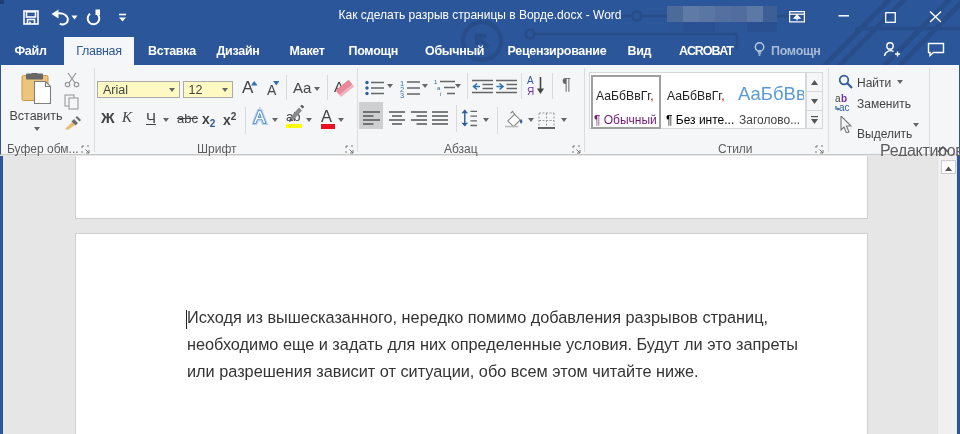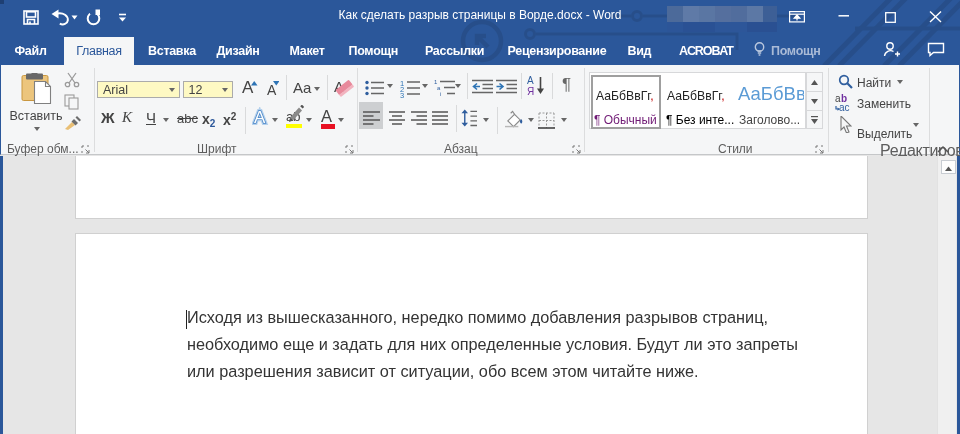--- a/index.html
+++ b/index.html
@@ -104,21 +104,21 @@
     </svg>
 
     <div id="activetab">
         <span>Главная</span>
       </div>
     <div class="tab" style="left:14.5px">Файл</div>
     <div class="tab" style="left:148px">Вставка</div>
     <div class="tab" style="left:216.5px">Дизайн</div>
     <div class="tab" style="left:289.5px">Макет</div>
     <div class="tab" style="left:348.5px">Помощн</div>
-    <div class="tab" style="left:425px">Рассылки</div>
+    <div class="tab" style="left:425px">Обычный</div>
     <div class="tab" style="left:507.5px">Рецензирование</div>
     <div class="tab" style="left:627.5px">Вид</div>
     <div class="tab" style="left:679px;letter-spacing:-1.1px">ACROBAT</div>
     <div class="tab" style="left:771px;color:#a9bad6">Помощн</div>
 
     <svg class="abs" style="left:753px;top:41px" width="13" height="17" viewBox="0 0 13 17">
       <circle cx="6.5" cy="6" r="4.2" fill="none" stroke="#b9c7de" stroke-width="1.4"></circle>
       <path d="M4.5 10 h4 M4.8 12 h3.4 M5.6 14 h1.8" stroke="#b9c7de" stroke-width="1.3"></path>
     </svg>
 

